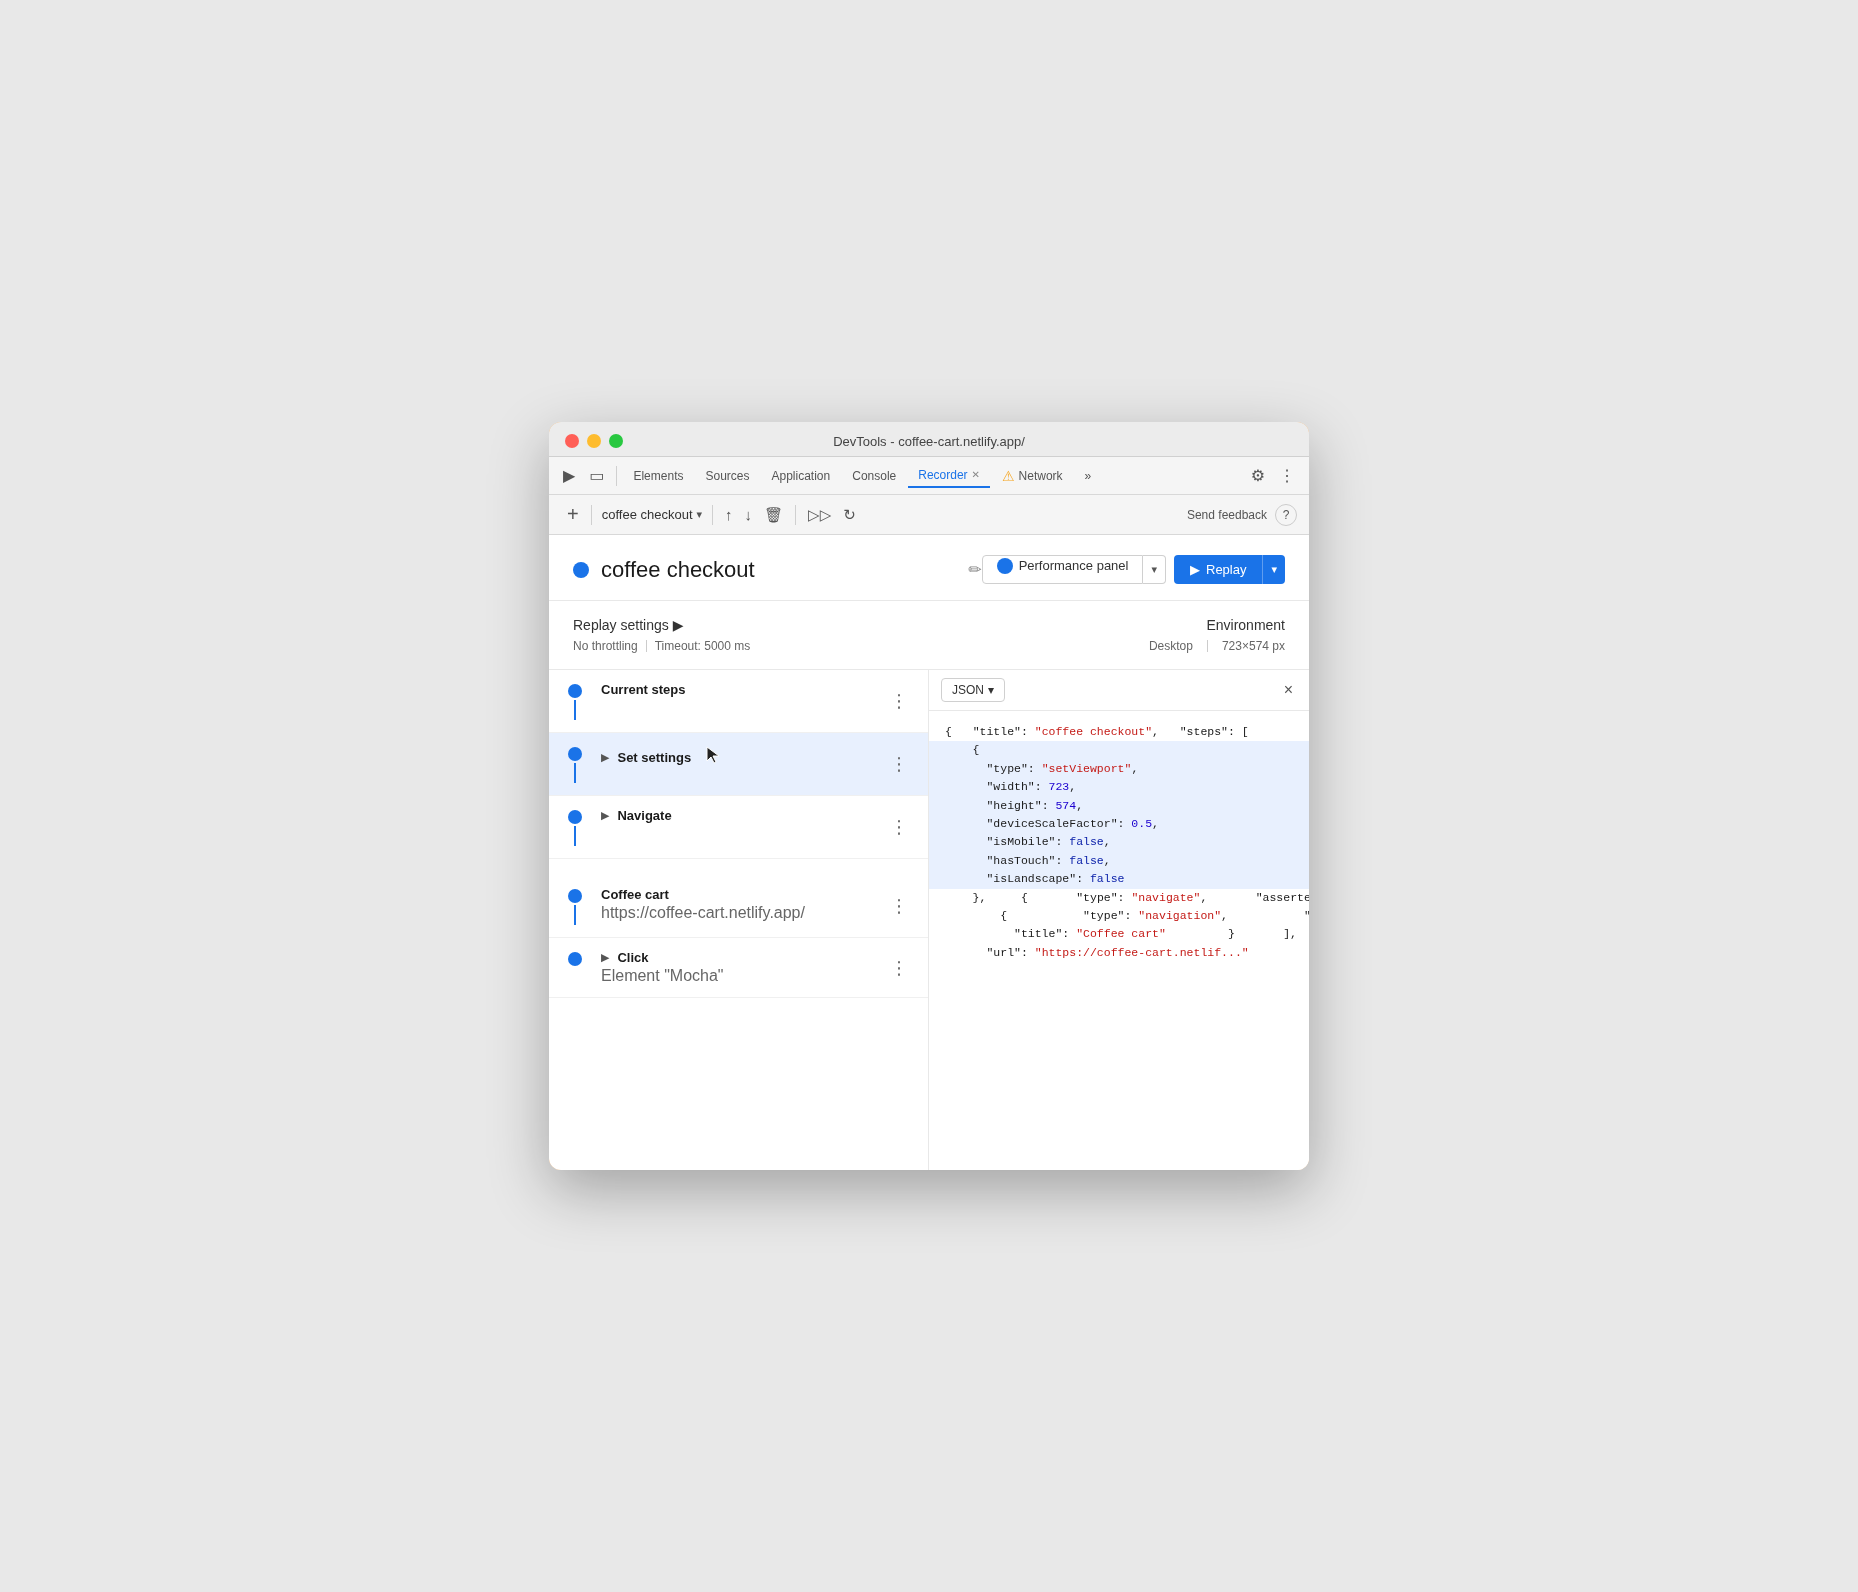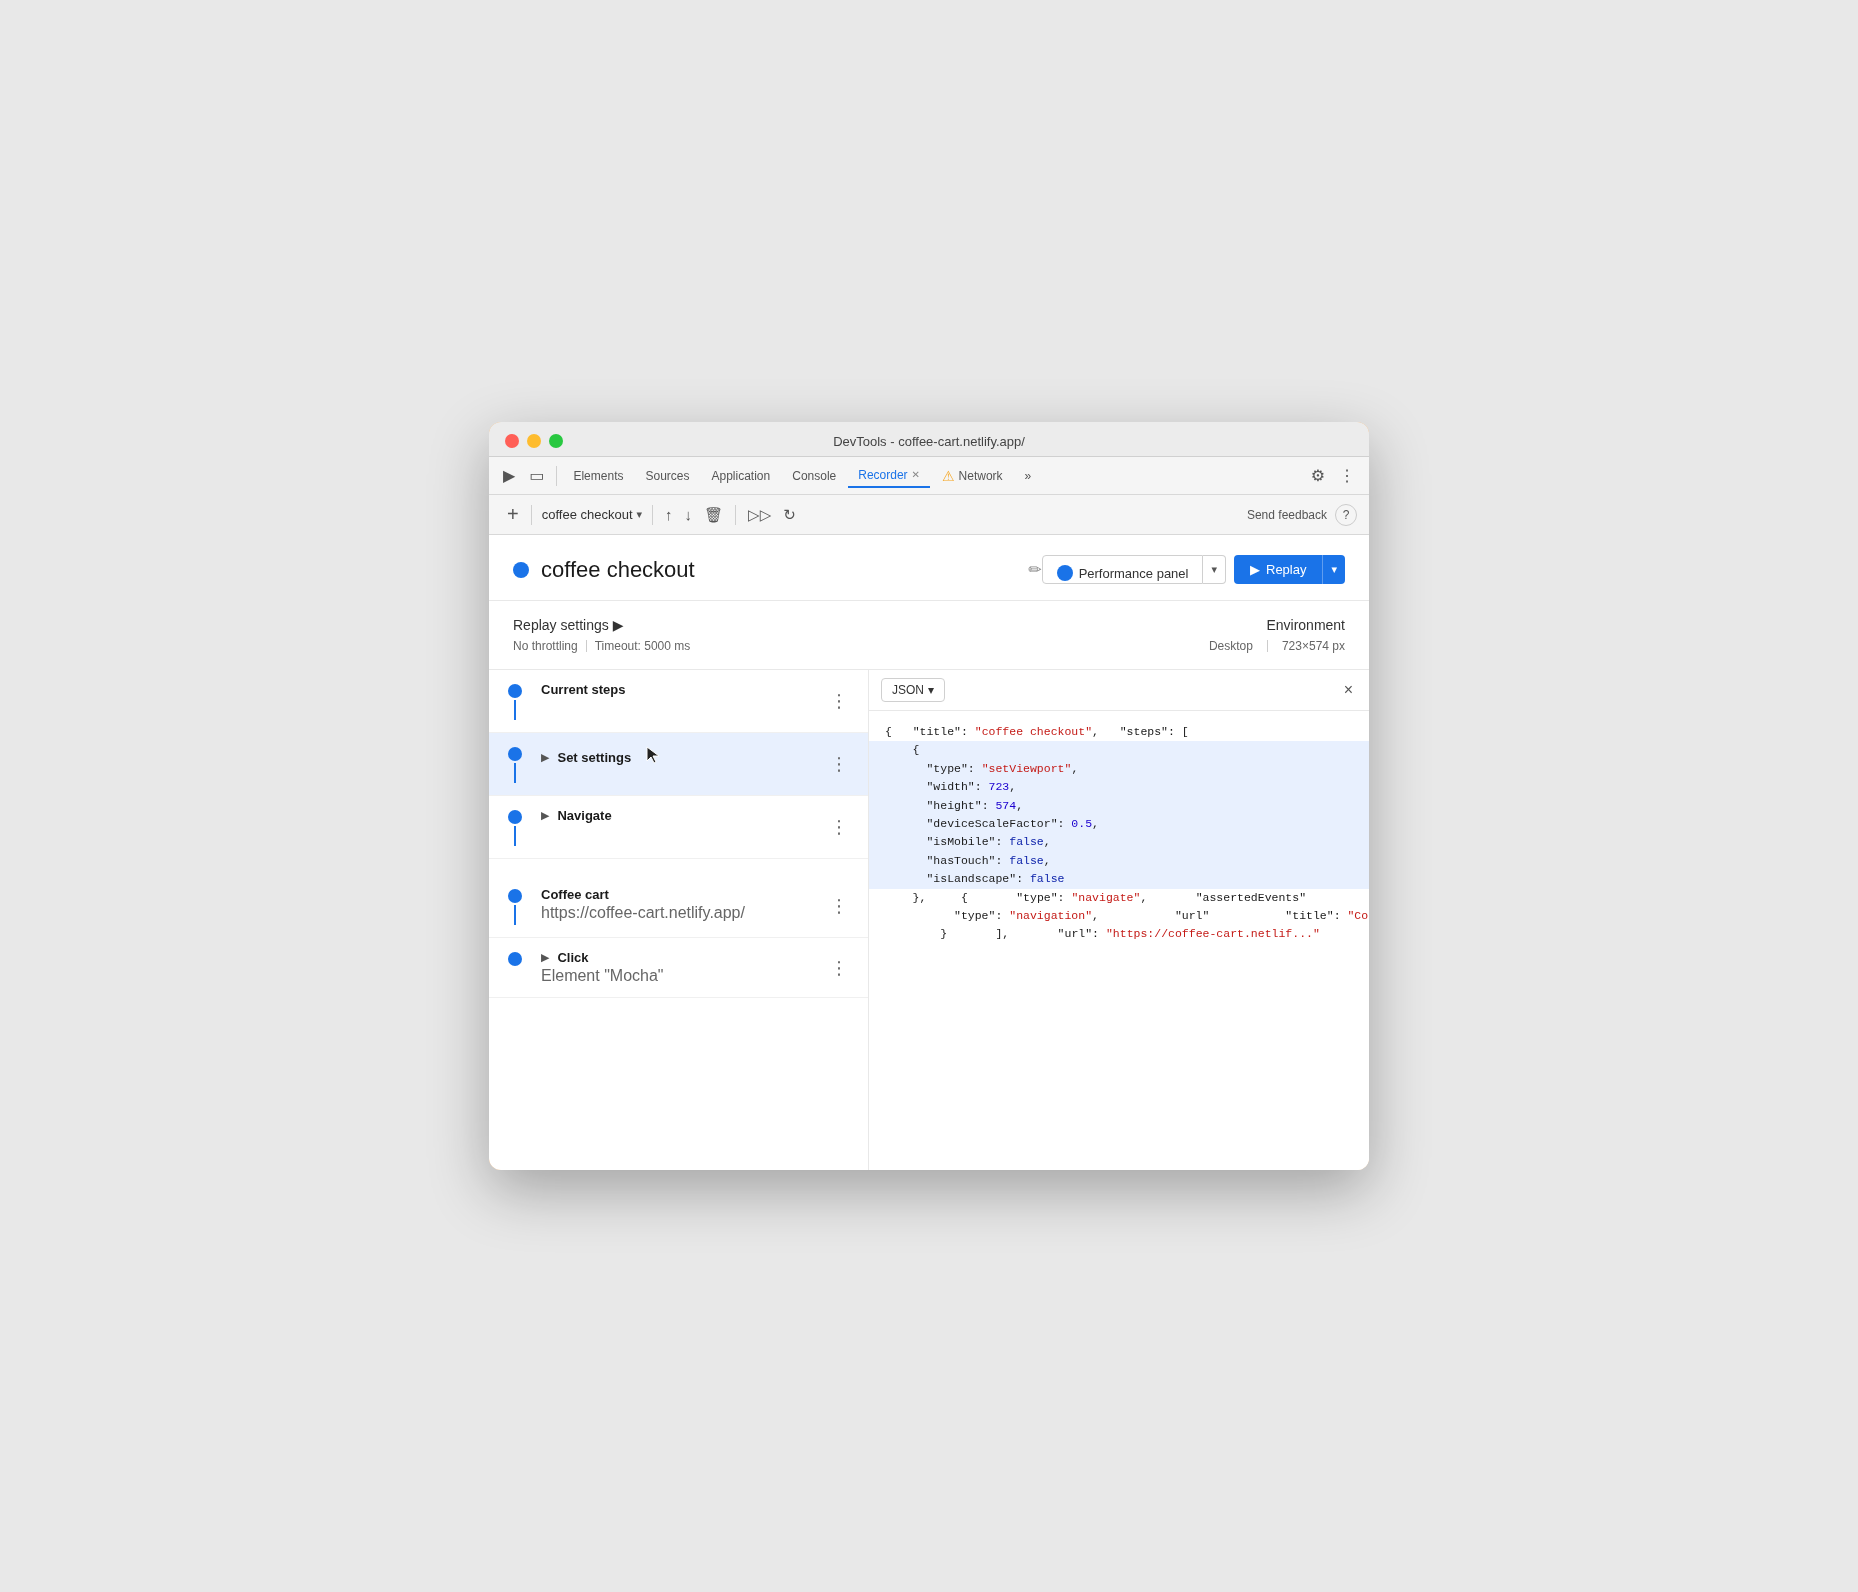--- a/index.html
+++ b/index.html
@@ -5,21 +5,21 @@
     * { box-sizing: border-box; margin: 0; padding: 0; }
     body {
       background: #e8e8e8;
       display: flex;
       justify-content: center;
       align-items: center;
       min-height: 100vh;
       font-family: -apple-system, BlinkMacSystemFont, 'Segoe UI', sans-serif;
     }
     .window {
-      width: 880px;
+      width: 760px;
       background: #fdba74;
       border-radius: 12px;
       box-shadow: 0 20px 60px rgba(0,0,0,0.3);
       overflow: hidden;
     }
     
     .title-bar {
       background: #ececec;
       padding: 12px 16px 8px;
       display: flex;
@@ -203,21 +203,21 @@
       font-size: 16px;
       margin-left: 8px;
     }
     .header-actions {
       display: flex;
       align-items: center;
       gap: 8px;
     }
     .perf-panel-btn {
       display: flex;
-      align-items: flex-end;
+      align-items: flex-start;
       gap: 6px;
       padding: 2px 14px;
       border: 1px solid #d0d0d0;
       border-radius: 4px;
       background: white;
       cursor: pointer;
       font-size: 13px;
       color: #333;
     }
     .perf-panel-icon {

